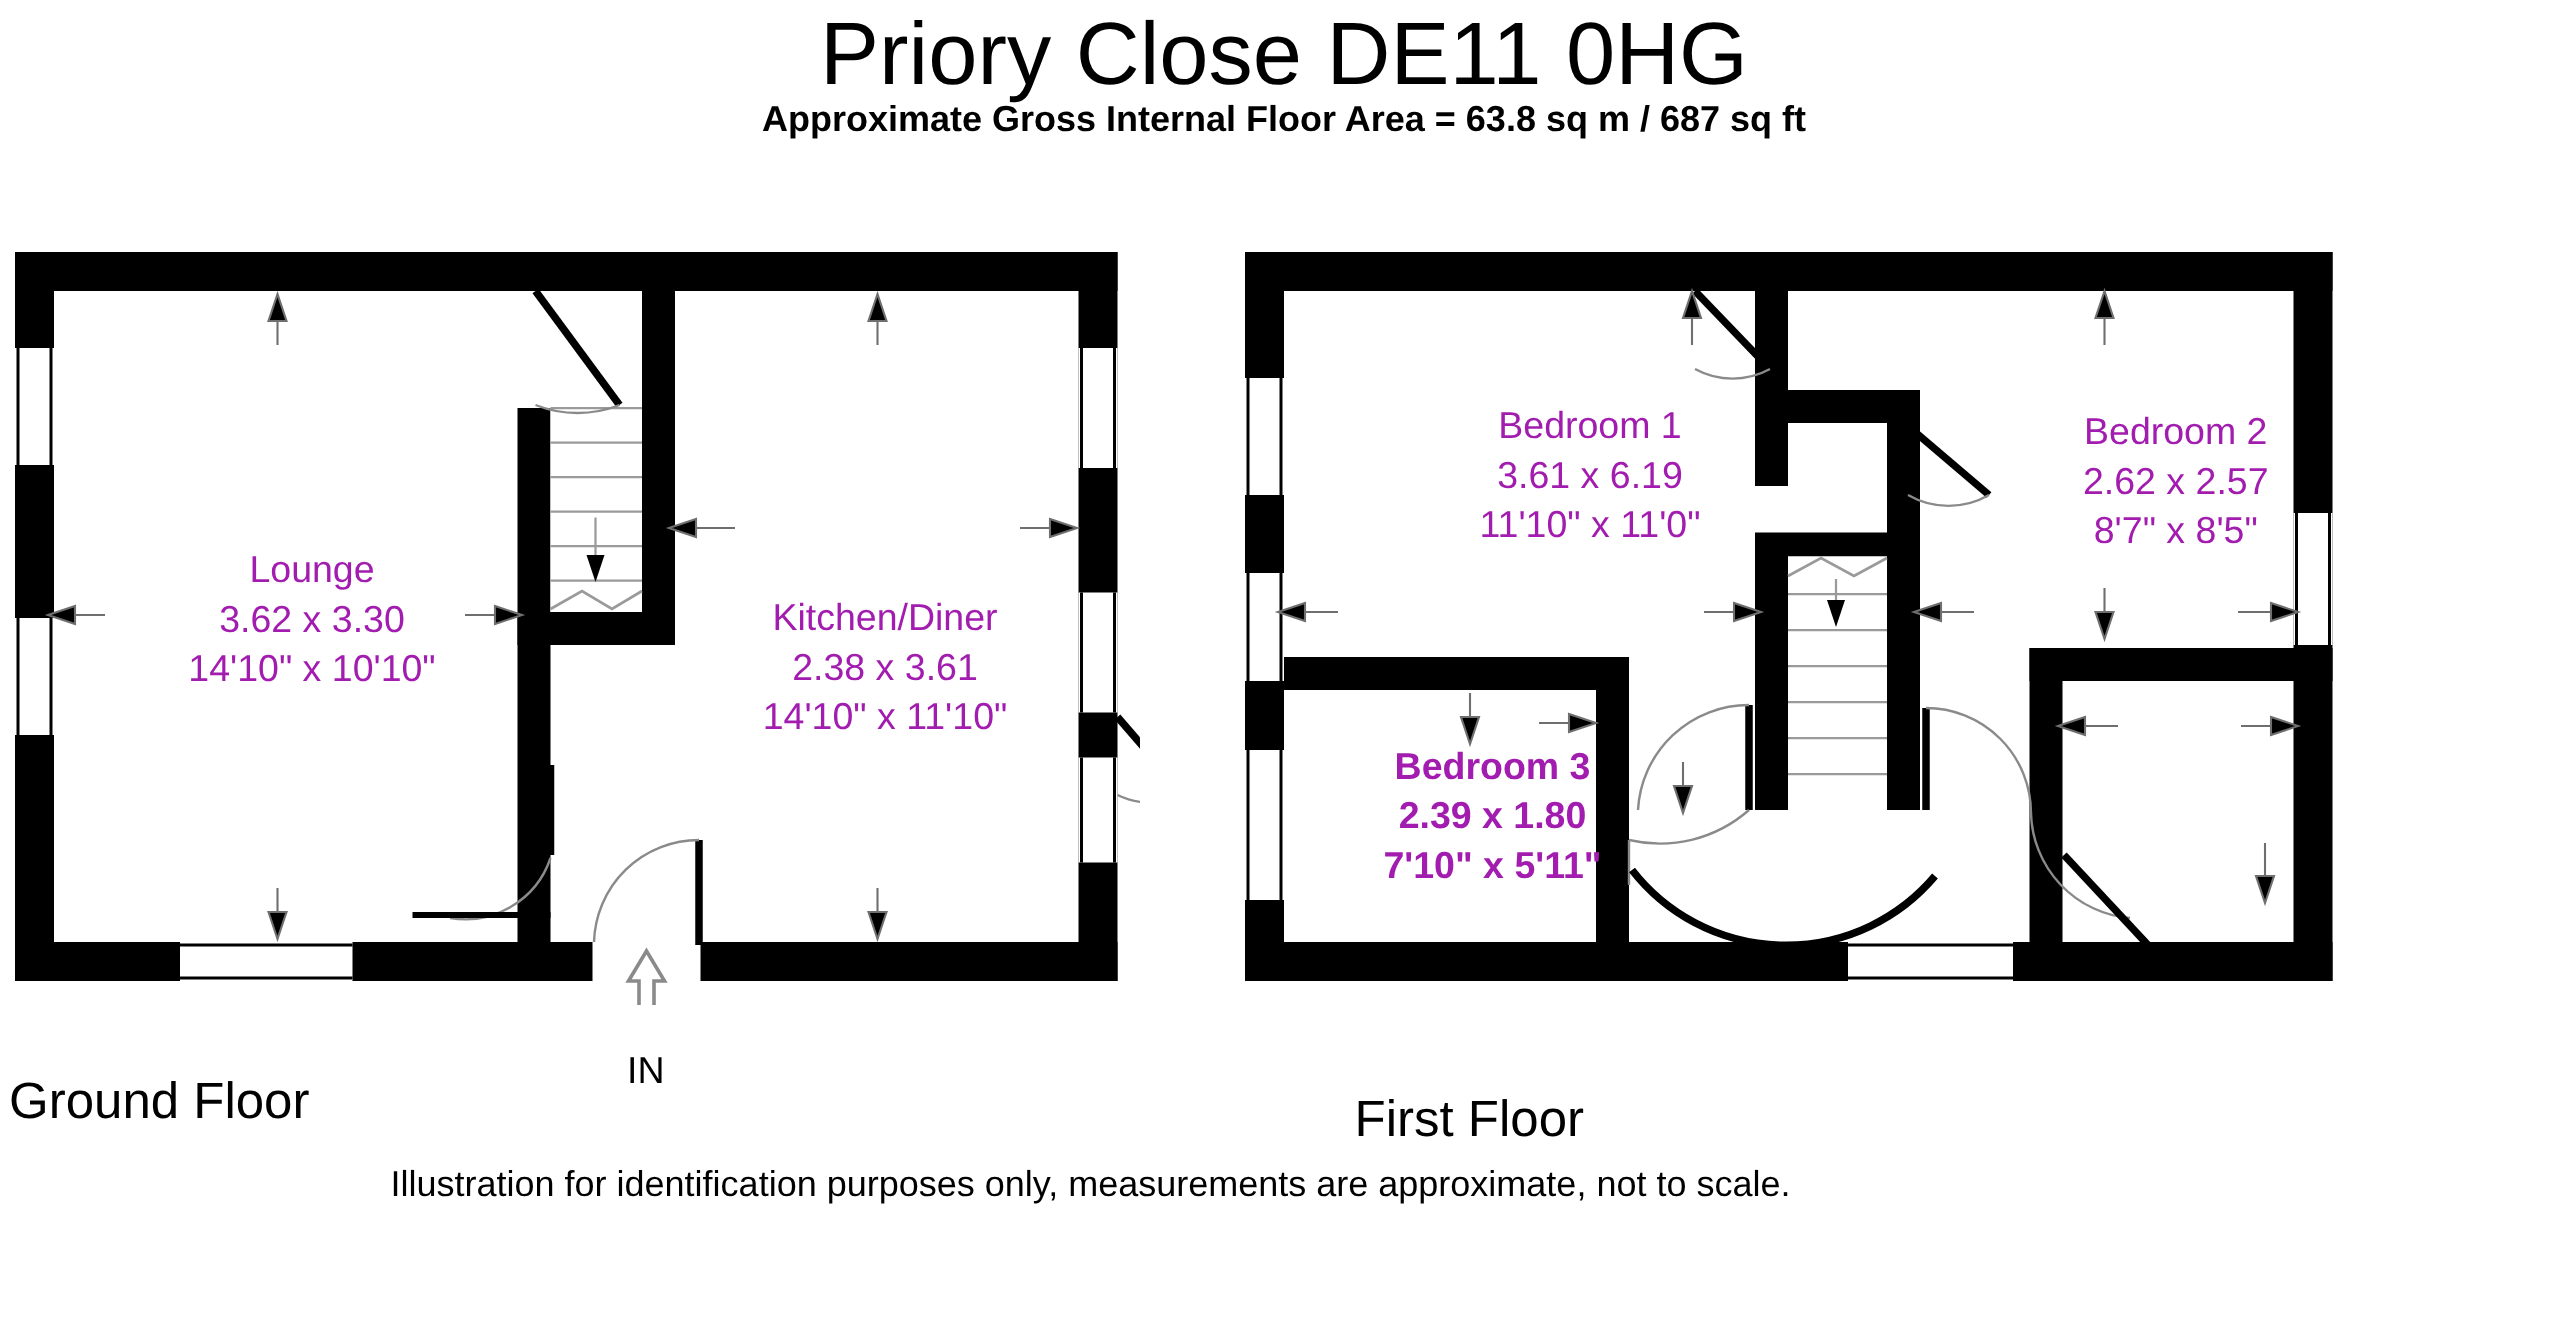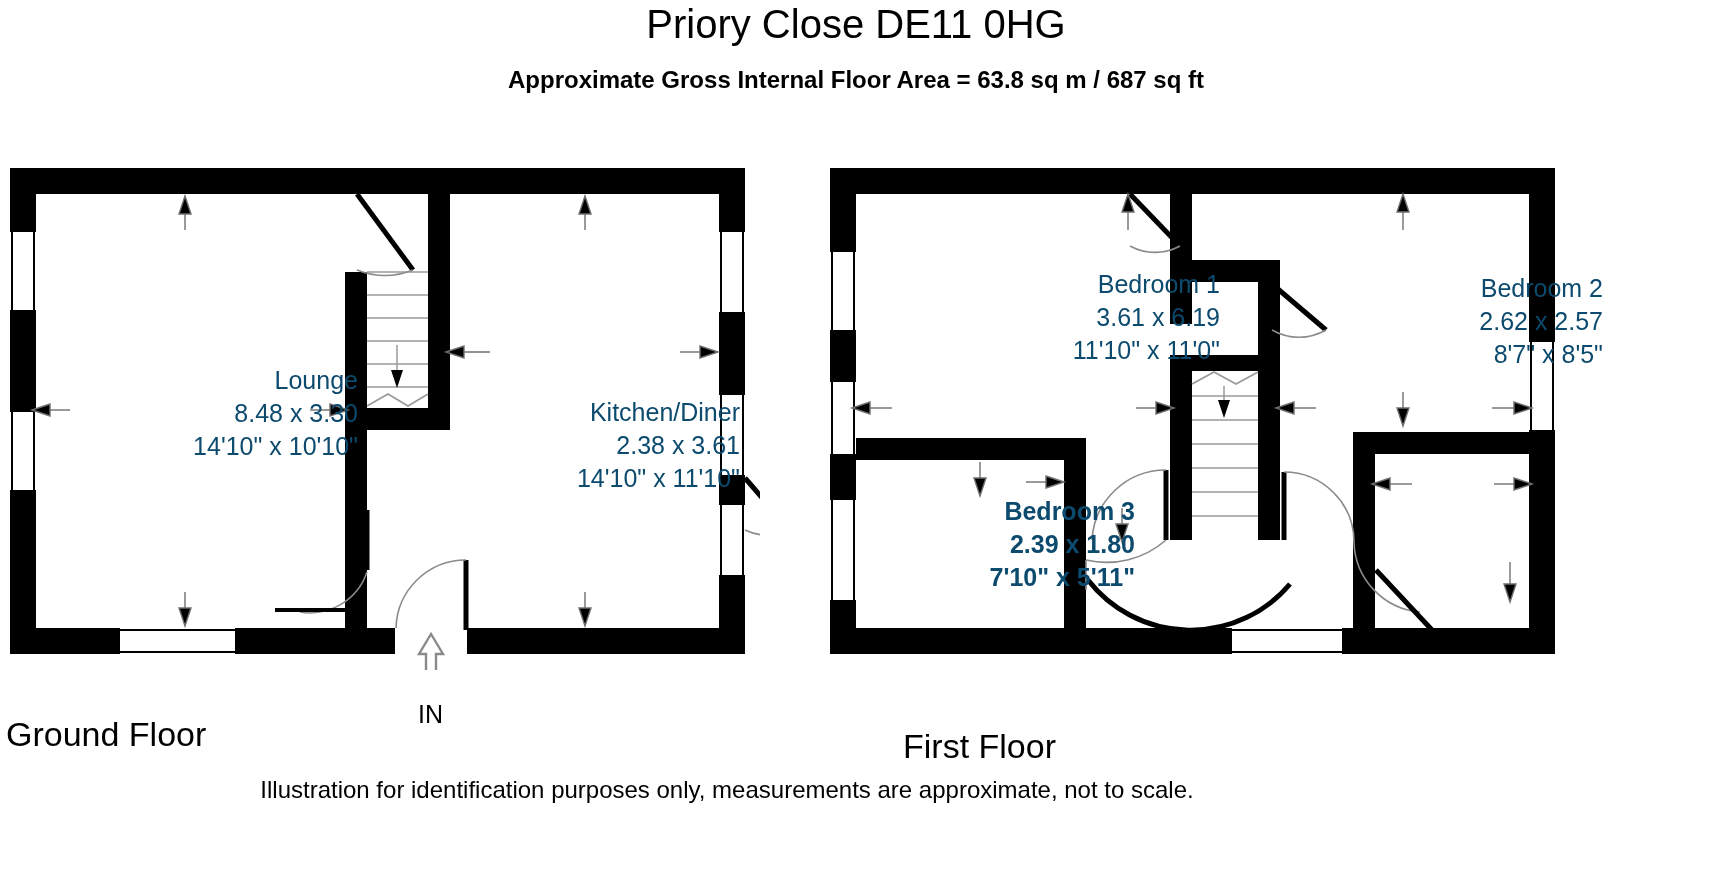--- a/index.html
+++ b/index.html
@@ -19,21 +19,21 @@
     position: relative;
     width: 1712px;
     height: 896px;
   }
   .title {
     position: absolute;
     left: 0;
     top: 2px;
     width: 1712px;
     text-align: center;
-    font-size: 40px;
+    font-size: 59px;
     font-weight: 400;
     letter-spacing: 0px;
     white-space: nowrap;
   }
   .subtitle {
     position: absolute;
     left: 0;
     top: 66px;
     width: 1712px;
     text-align: center;
@@ -56,25 +56,25 @@
     width: 1454px;
     text-align: center;
     font-size: 24px;
     white-space: nowrap;
   }
   .plan {
     position: absolute;
   }
   .room-label {
     position: absolute;
-    text-align: right;
+    text-align: center;
     font-size: 25px;
     line-height: 33px;
     white-space: nowrap;
-    color: #0c4a6e;
+    color: #a21caf;
   }
   .room-label .nm { display: block; }
   .room-label .m  { display: block; }
   .room-label .f  { display: block; }
   .room-label.small { font-size: 21px; line-height: 28px; }
   .in-label {
     position: absolute;
     font-size: 25px;
     white-space: nowrap;
   }
@@ -198,21 +198,21 @@
         <polygon points="585,466 579,448 591,448"></polygon>
       </g>
 
       <g>
         <polygon points="431,474 419,494 426,494 426,516 436,516 436,494 443,494" fill="none" stroke="#8a8a8a" stroke-width="2.4"></polygon>
       </g>
     </svg>
 
     <div class="room-label" id="label-lounge" style="left:58px; top:204px; width:300px;">
       <span class="nm">Lounge</span>
-      <span class="m">8.48 x 3.30</span>
+      <span class="m">3.62 x 3.30</span>
       <span class="f">14'10" x 10'10"</span>
     </div>
 
     <div class="room-label" id="label-kitchen" style="left:440px; top:236px; width:300px;">
       <span class="nm">Kitchen/Diner</span>
       <span class="m">2.38 x 3.61</span>
       <span class="f">14'10" x 11'10"</span>
     </div>
 
     <div class="in-label" id="label-in" style="left:418px; top:540px;">IN</div>

